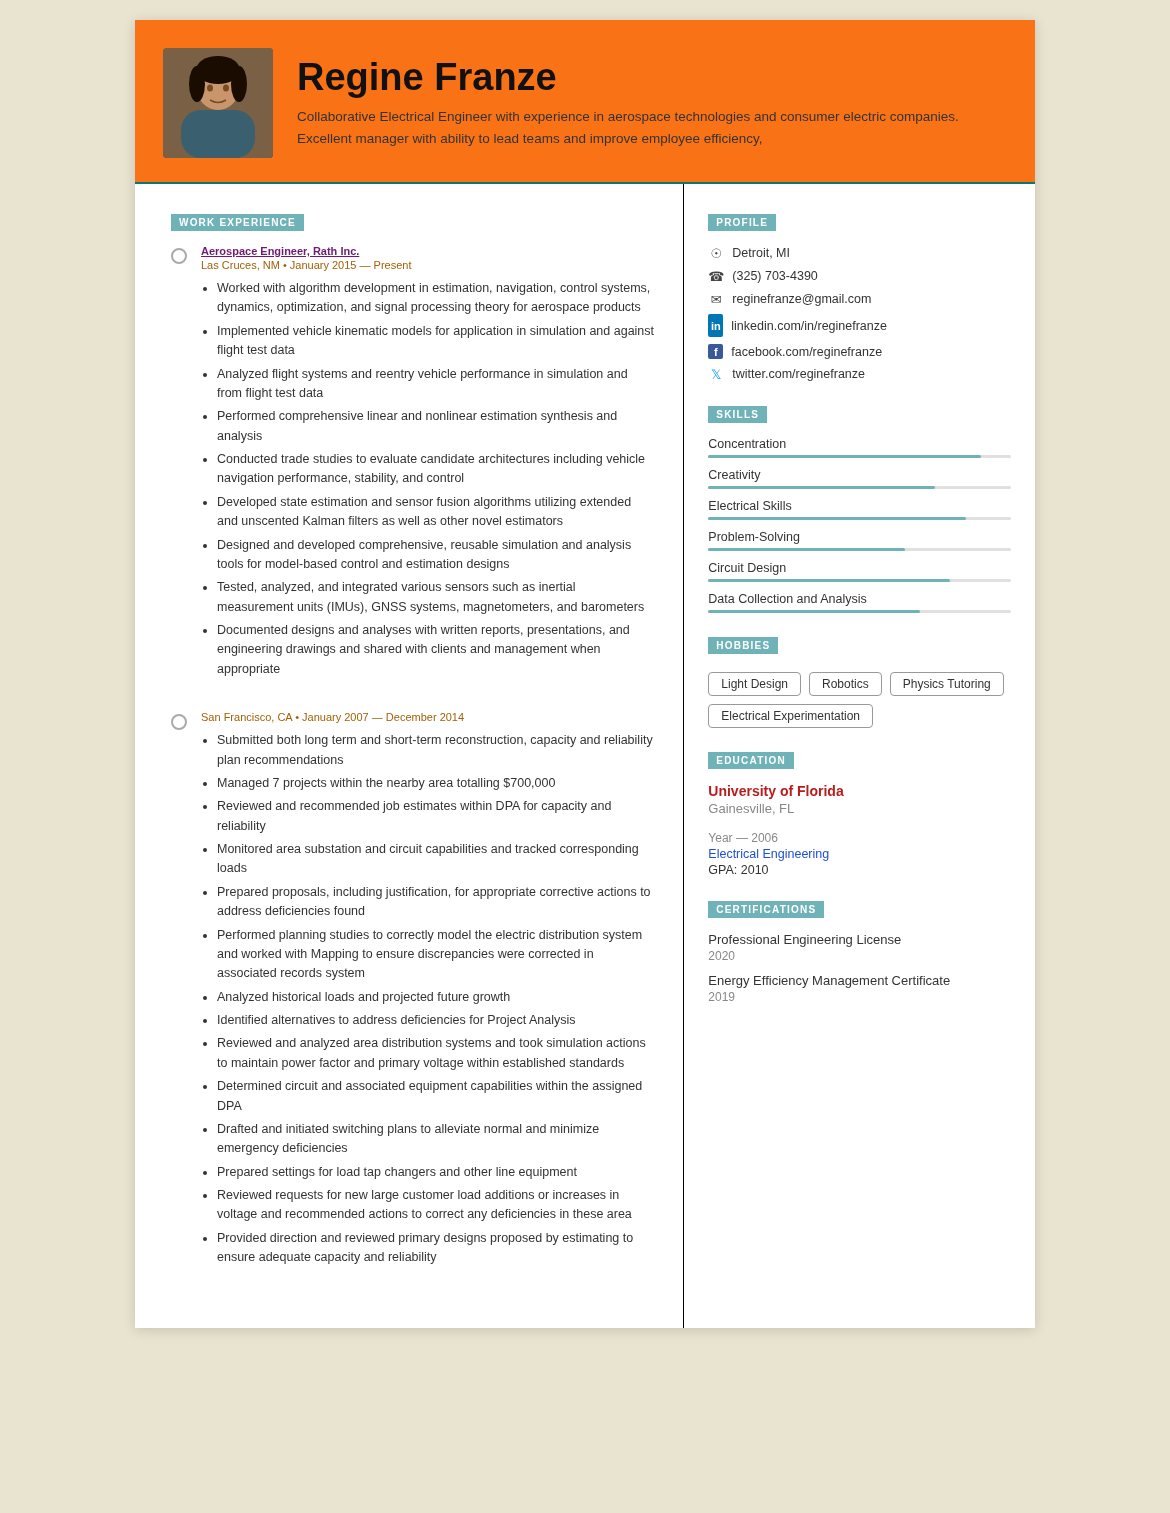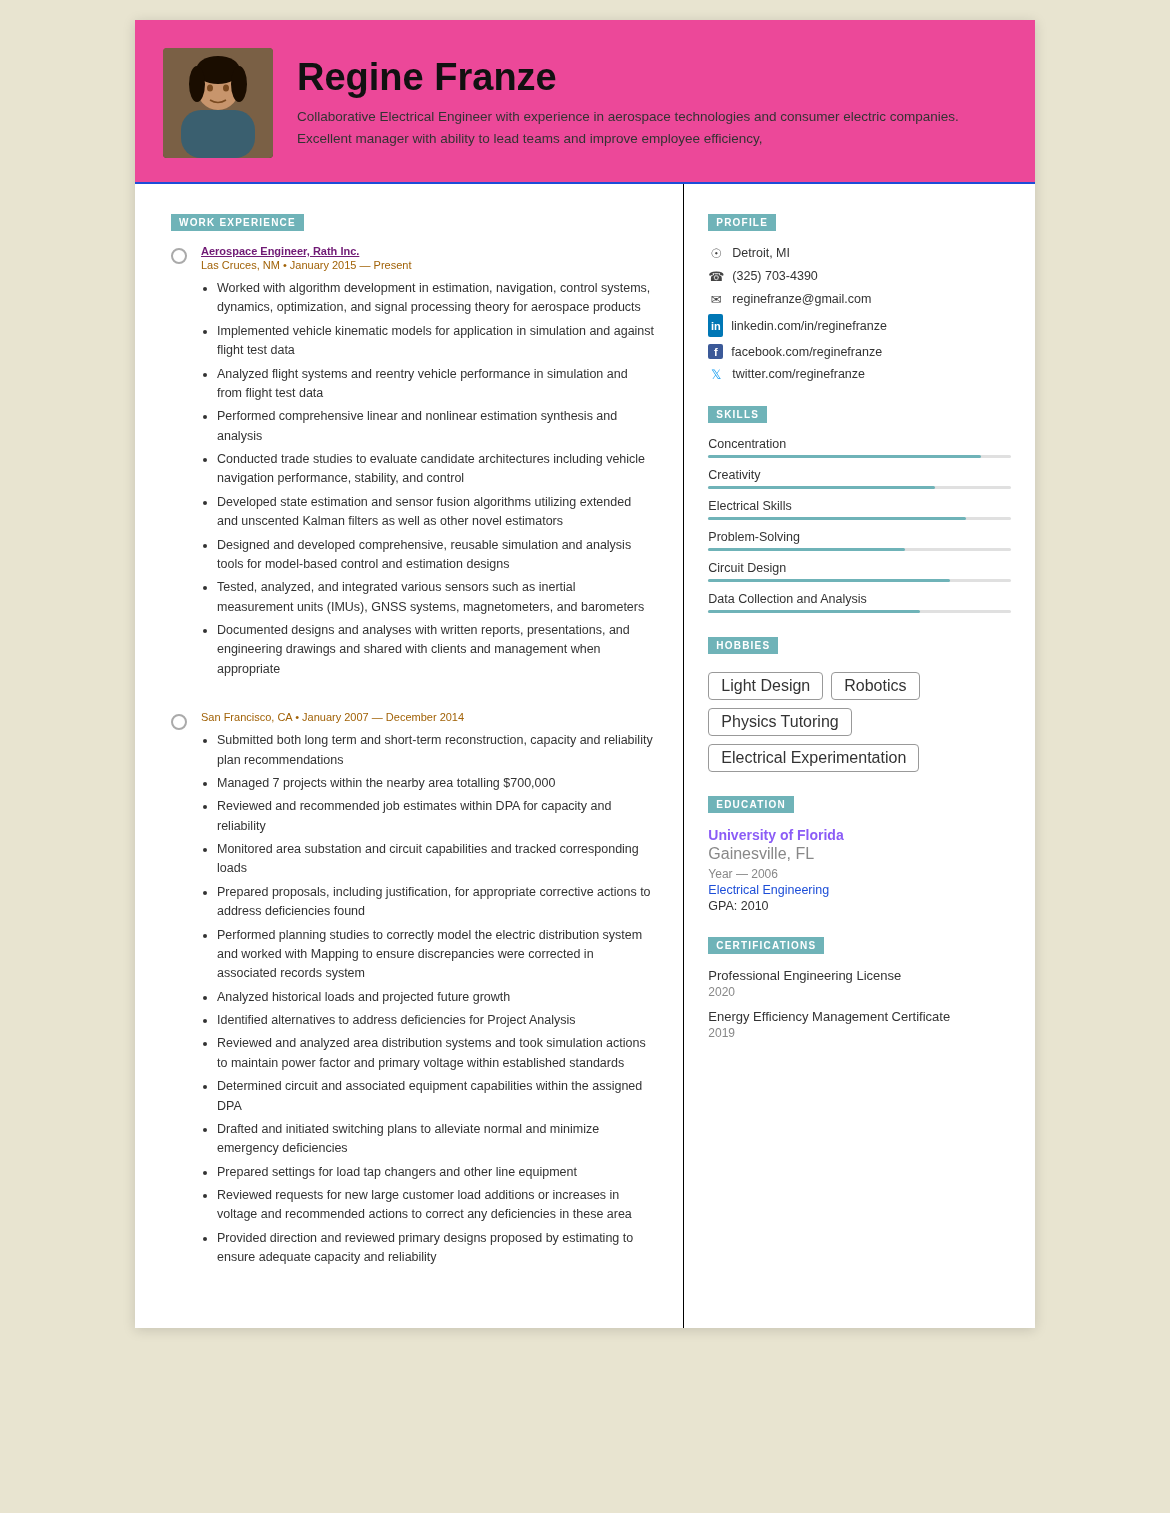--- a/index.html
+++ b/index.html
@@ -14,22 +14,22 @@
     }
     .resume-wrapper {
       width: 900px;
       background: #fff;
       box-shadow: 0 2px 12px rgba(0,0,0,0.15);
     }
     .header {
       display: flex;
       align-items: center;
       padding: 28px 36px 24px 28px;
-      background: #ec4899;
-      border-bottom: 2px solid #1d4ed8;
+      background: #f97316;
+      border-bottom: 2px solid #0f766e;
       gap: 24px;
     }
     .avatar {
       width: 110px;
       height: 110px;
       border-radius: 4px;
       background: #8b7355;
       flex-shrink: 0;
       overflow: hidden;
       position: relative;
@@ -156,33 +156,33 @@
     .hobby-tags {
       display: flex;
       flex-wrap: wrap;
       gap: 8px;
       margin-top: 4px;
     }
     .hobby-tag {
       border: 1.5px solid #999;
       border-radius: 4px;
       padding: 4px 12px;
-      font-size: 16px;
+      font-size: 12px;
       color: #333;
     }
     .edu-school {
       font-size: 14px;
       font-weight: 700;
-      color: #8b5cf6;
+      color: #b91c1c;
       margin-bottom: 2px;
     }
     .edu-location {
-      font-size: 16px;
+      font-size: 13px;
       color: #888;
-      margin-bottom: 4px;
+      margin-bottom: 15px;
     }
     .edu-year {
       font-size: 12px;
       color: #888;
       margin-bottom: 2px;
     }
     .edu-field {
       font-size: 12.5px;
       color: #1d4ed8;
       margin-bottom: 2px;

